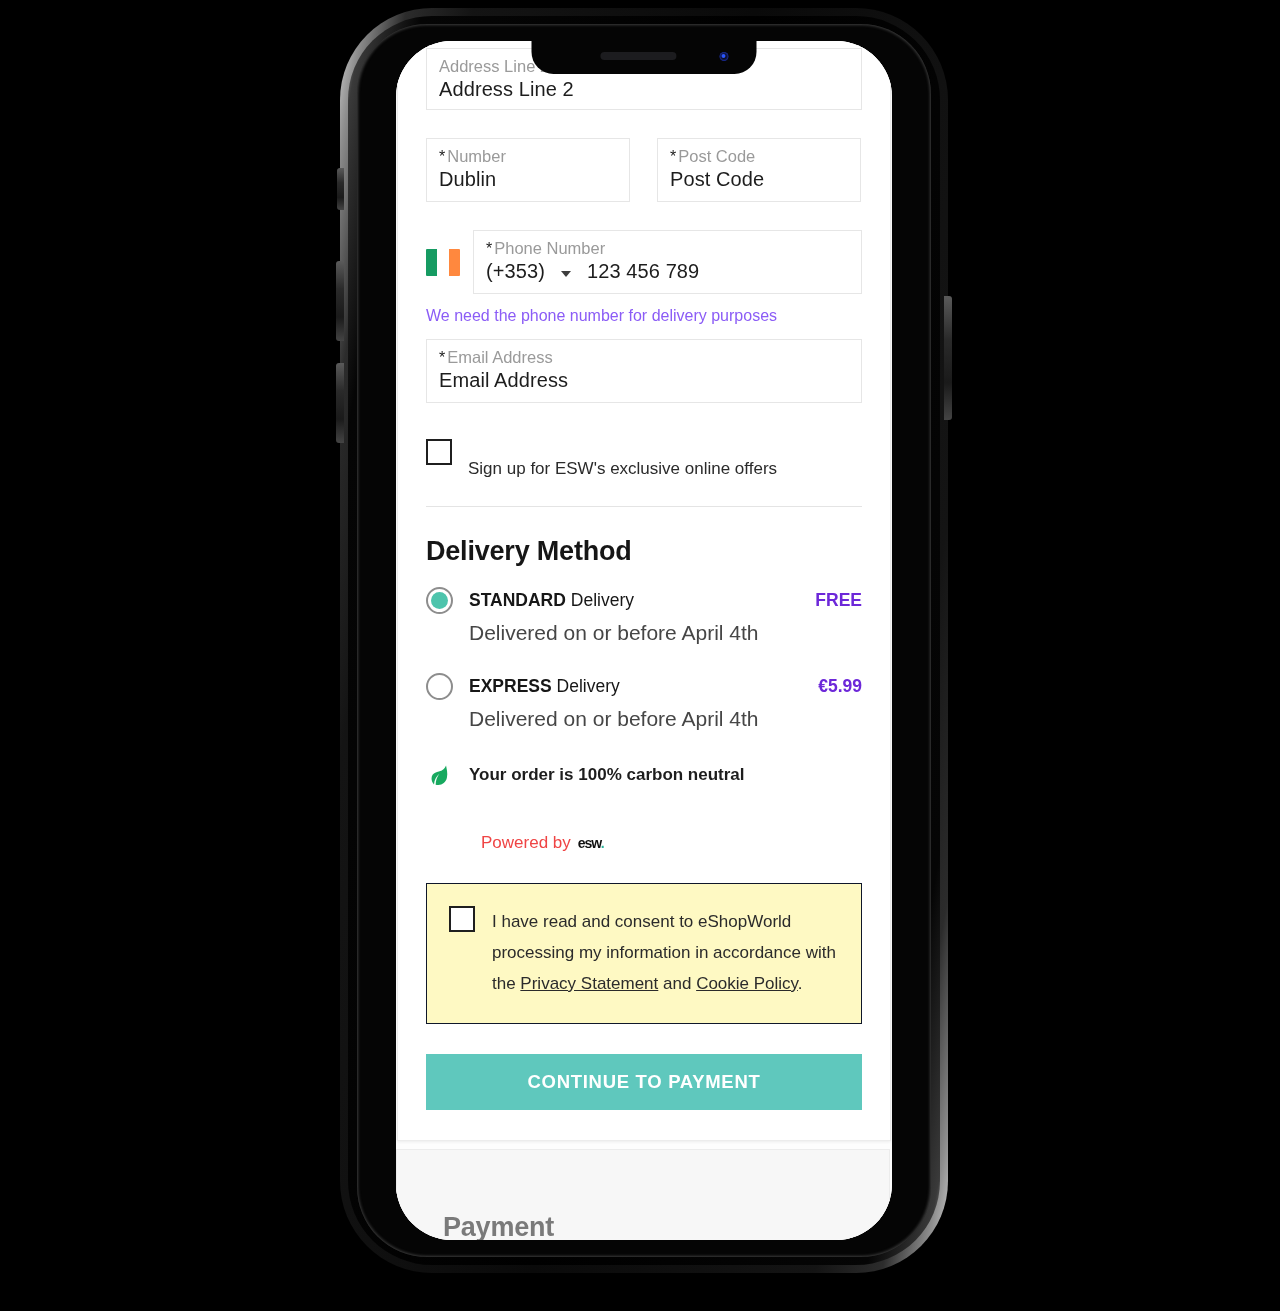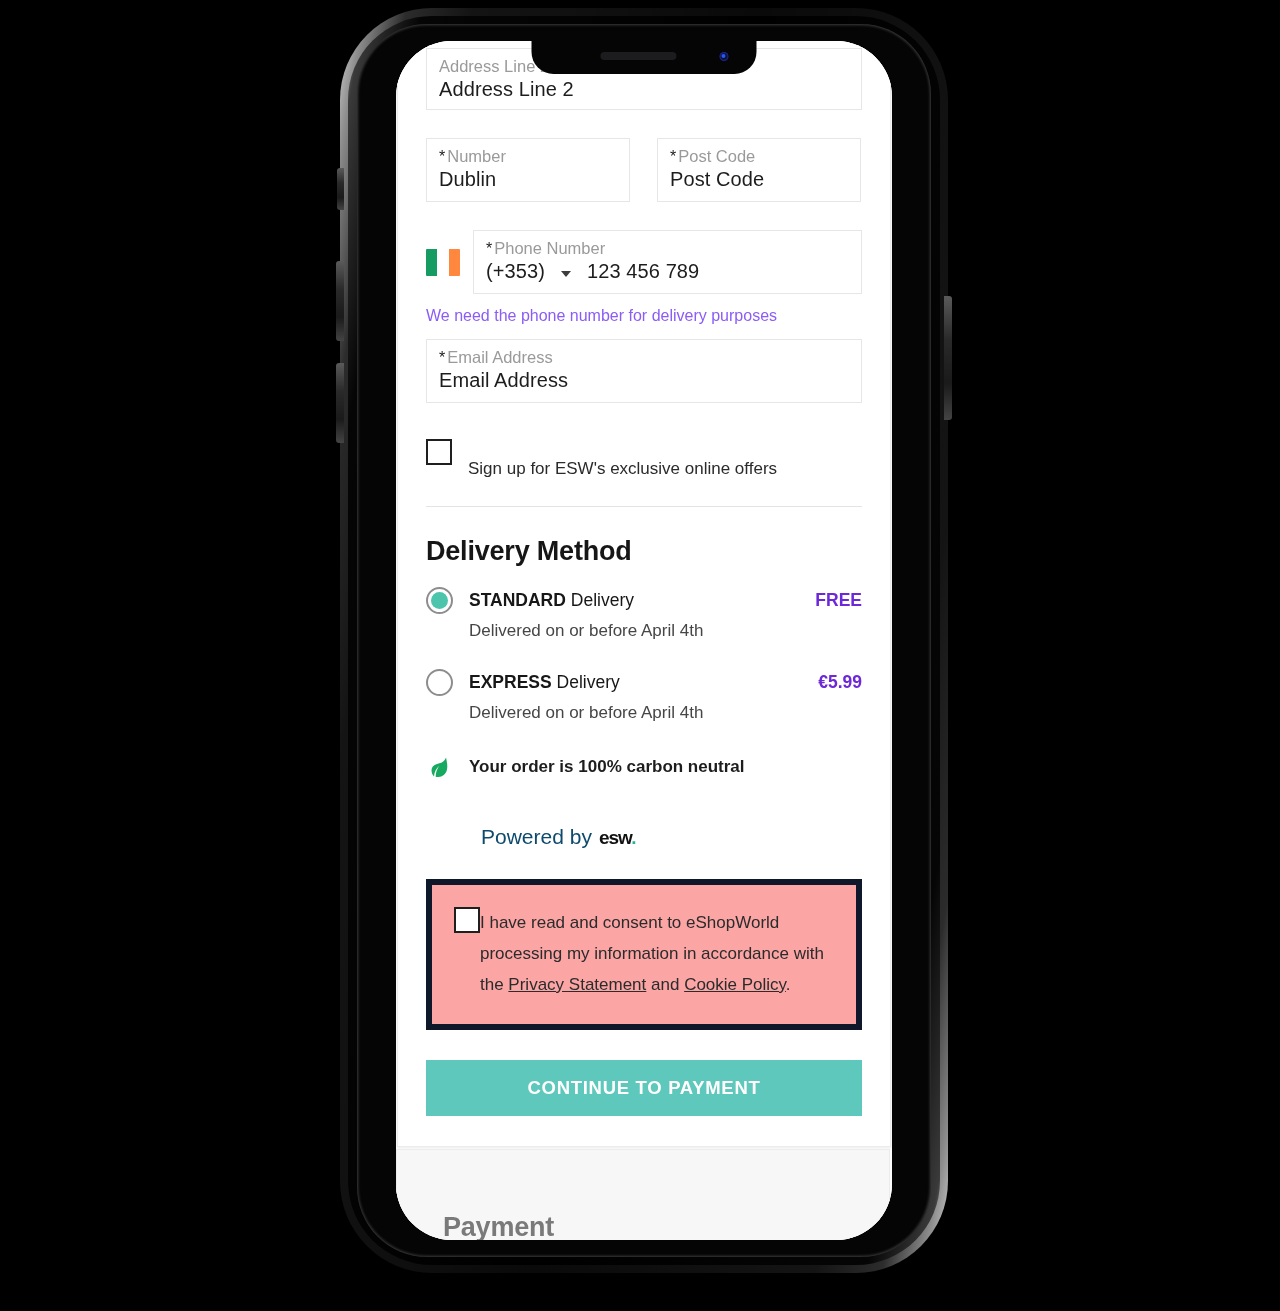--- a/index.html
+++ b/index.html
@@ -236,57 +236,58 @@
     color: #171717;
     flex: 1;
   }
   .delivery-name b { font-weight: bold; }
   .delivery-price {
     font-size: 17.5px;
     font-weight: bold;
     color: #6d28d9;
   }
   .delivery-sub {
-    font-size: 17px;
+    font-size: 21px;
     color: #464646;
     margin: 7px 0 0 43px;
   }
 
   
   #carbon-block { margin-top: 31px; }
   #carbon-row { display: flex; align-items: center; }
   #leaf-icon { width: 26px; height: 26px; margin-right: 17px; flex-shrink: 0; }
   #carbon-text {
     font-size: 17px;
     font-weight: bold;
     color: #1d1d1d;
   }
   #powered-row {
     display: flex;
     align-items: baseline;
     gap: 7px;
     margin: 7px 0 0 55px;
   }
-  #powered-label { font-size: 21px; color: #0c4a6e; text-align: right; }
+  #powered-label { font-size: 17px; color: #ef4444; text-align: right; }
   #esw-logo {
-    font-size: 19px;
+    font-size: 14px;
     font-weight: bold;
     color: #111;
     letter-spacing: -1px;
     margin-top: 40px;
   }
   #esw-dot { color: #2bb39a; font-weight: bold; }
 
   
   #consent-box {
     margin-top: 30px;
-    border: 6px solid #0f172a;
-    background: #fca5a5;
+    border: 1px solid #0f172a;
+    background: #fef9c3;
     padding: 22px 22px 24px 22px;
     display: flex;
+    gap: 17px;
   }
   #consent-text {
     font-size: 17px;
     color: #2b2b2b;
     line-height: 31px;
     max-width: 345px;
   }
   #consent-text a {
     color: #2b2b2b;
     text-decoration: underline;

